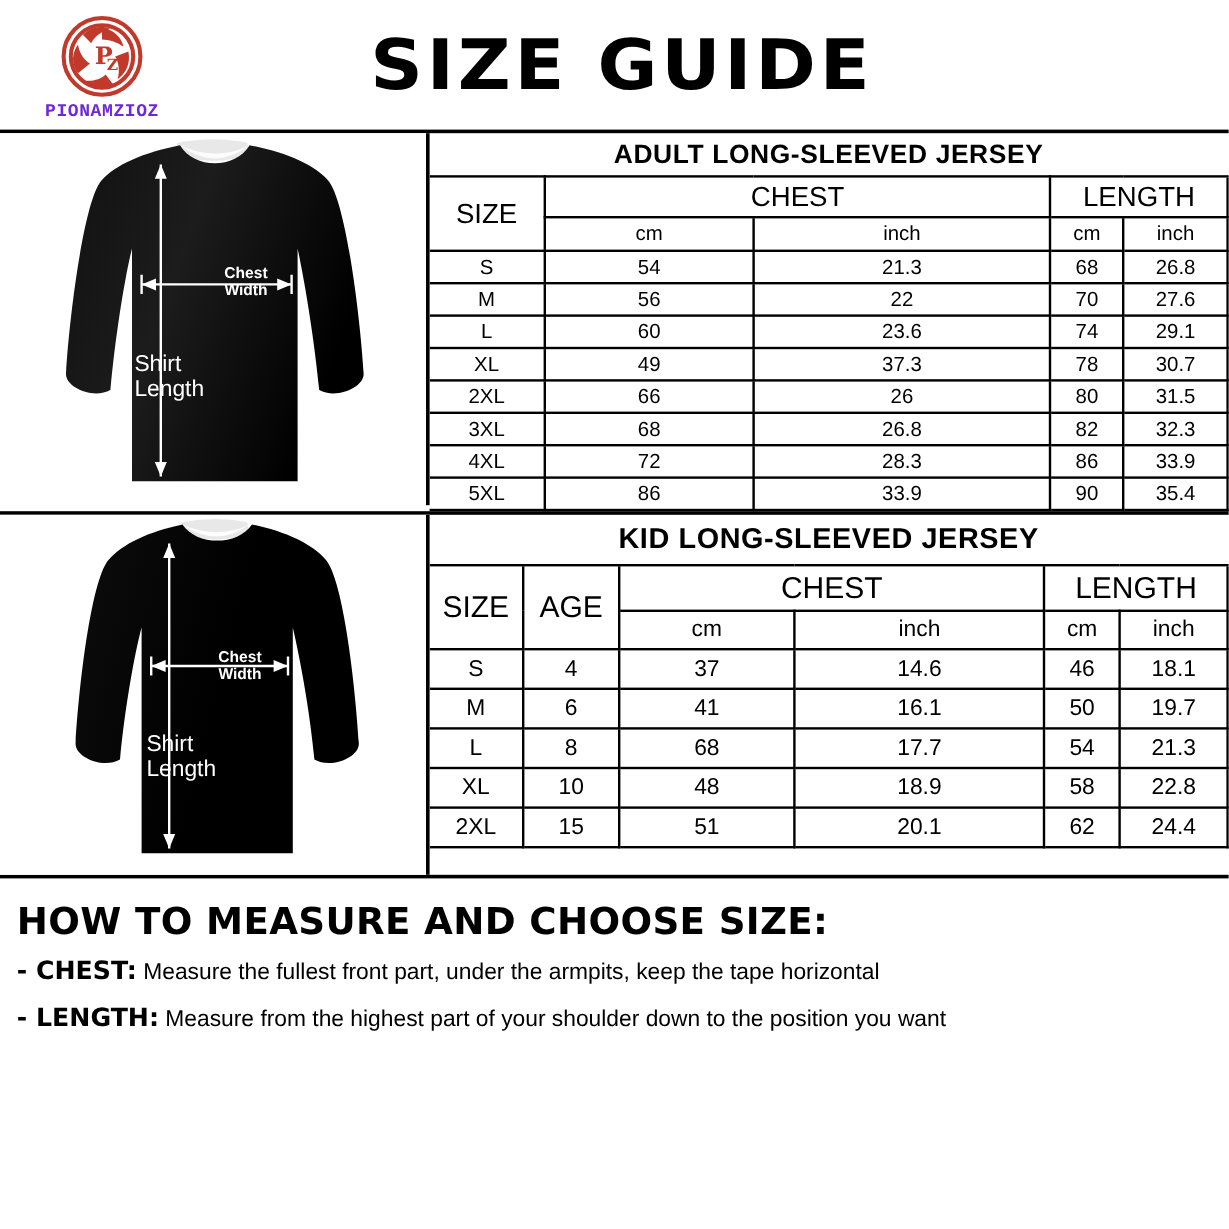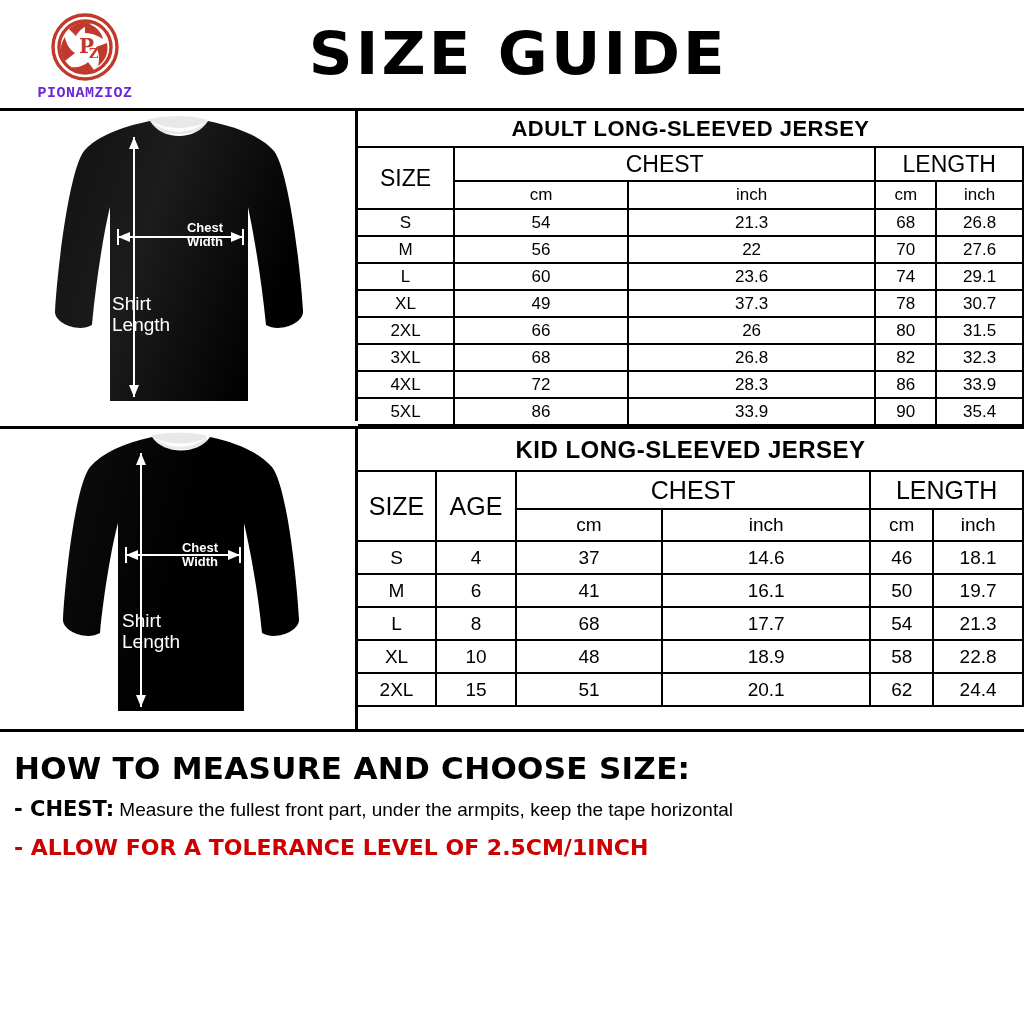--- a/index.html
+++ b/index.html
@@ -444,16 +444,18 @@
           </table>
       </div>
     </div>
   </div>
 
   <div class="howto">
     <h2>HOW TO MEASURE AND CHOOSE SIZE:</h2>
     <p>
       <span class="lead">- CHEST:</span><span> Measure the fullest front part, under the armpits, keep the tape horizontal</span>
     </p>
-    <p class="note">- ALLOW FOR A TOLERANCE LEVEL OF 2.5CM/1INCH</p>
+    <p>
+      <span class="lead">- LENGTH:</span><span> Measure from the highest part of your shoulder down to the position you want</span>
+    </p>
   </div>
 
 </div>
 
 </body></html>

